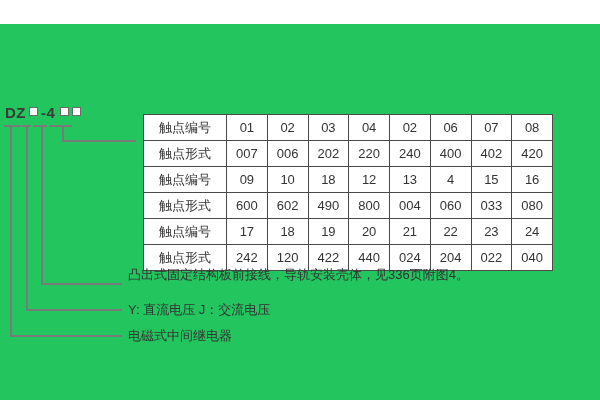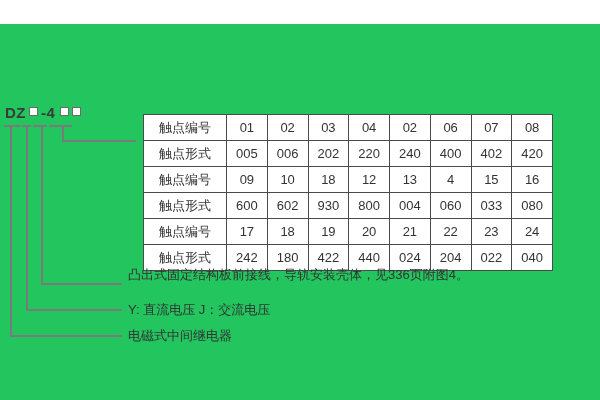--- a/index.html
+++ b/index.html
@@ -132,21 +132,21 @@
           <td>02</td>
           <td>03</td>
           <td>04</td>
           <td>02</td>
           <td>06</td>
           <td>07</td>
           <td>08</td>
         </tr>
         <tr>
           <td>触点形式</td>
-          <td>005</td>
+          <td>007</td>
           <td>006</td>
           <td>202</td>
           <td>220</td>
           <td>240</td>
           <td>400</td>
           <td>402</td>
           <td>420</td>
         </tr>
         <tr>
           <td>触点编号</td>
@@ -156,42 +156,42 @@
           <td>12</td>
           <td>13</td>
           <td>4</td>
           <td>15</td>
           <td>16</td>
         </tr>
         <tr>
           <td>触点形式</td>
           <td>600</td>
           <td>602</td>
-          <td>930</td>
+          <td>490</td>
           <td>800</td>
           <td>004</td>
           <td>060</td>
           <td>033</td>
           <td>080</td>
         </tr>
         <tr>
           <td>触点编号</td>
           <td>17</td>
           <td>18</td>
           <td>19</td>
           <td>20</td>
           <td>21</td>
           <td>22</td>
           <td>23</td>
           <td>24</td>
         </tr>
         <tr>
           <td>触点形式</td>
           <td>242</td>
-          <td>180</td>
+          <td>120</td>
           <td>422</td>
           <td>440</td>
           <td>024</td>
           <td>204</td>
           <td>022</td>
           <td>040</td>
         </tr>
       </tbody>
   </table>
 

